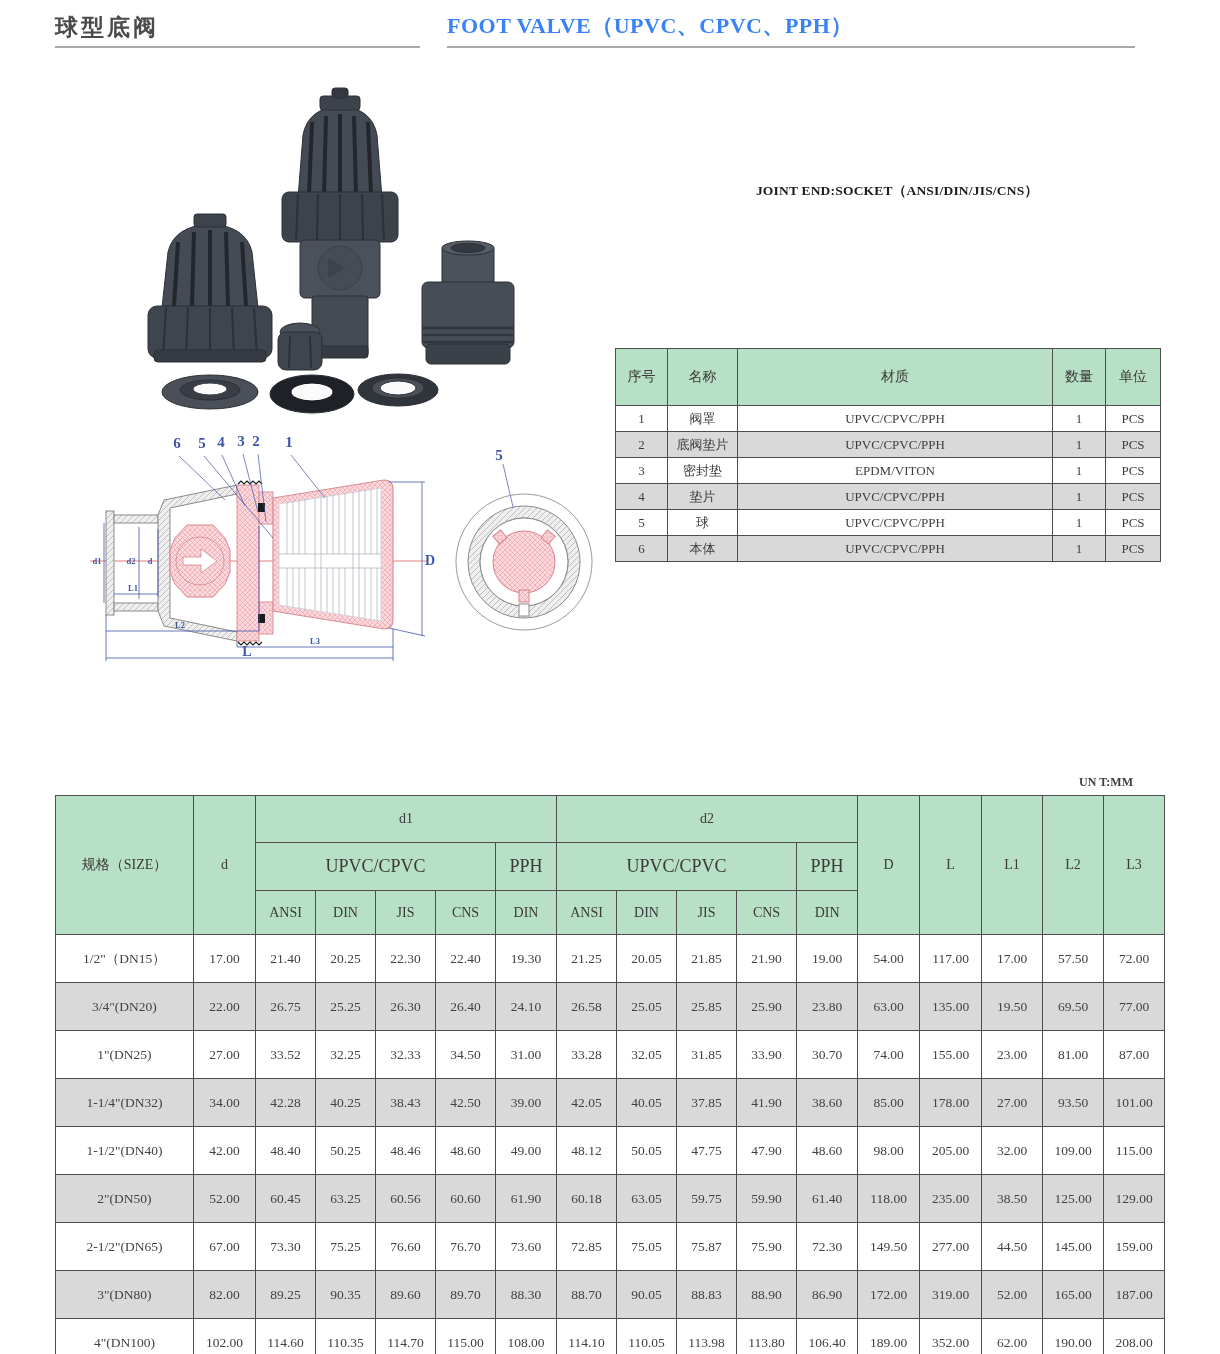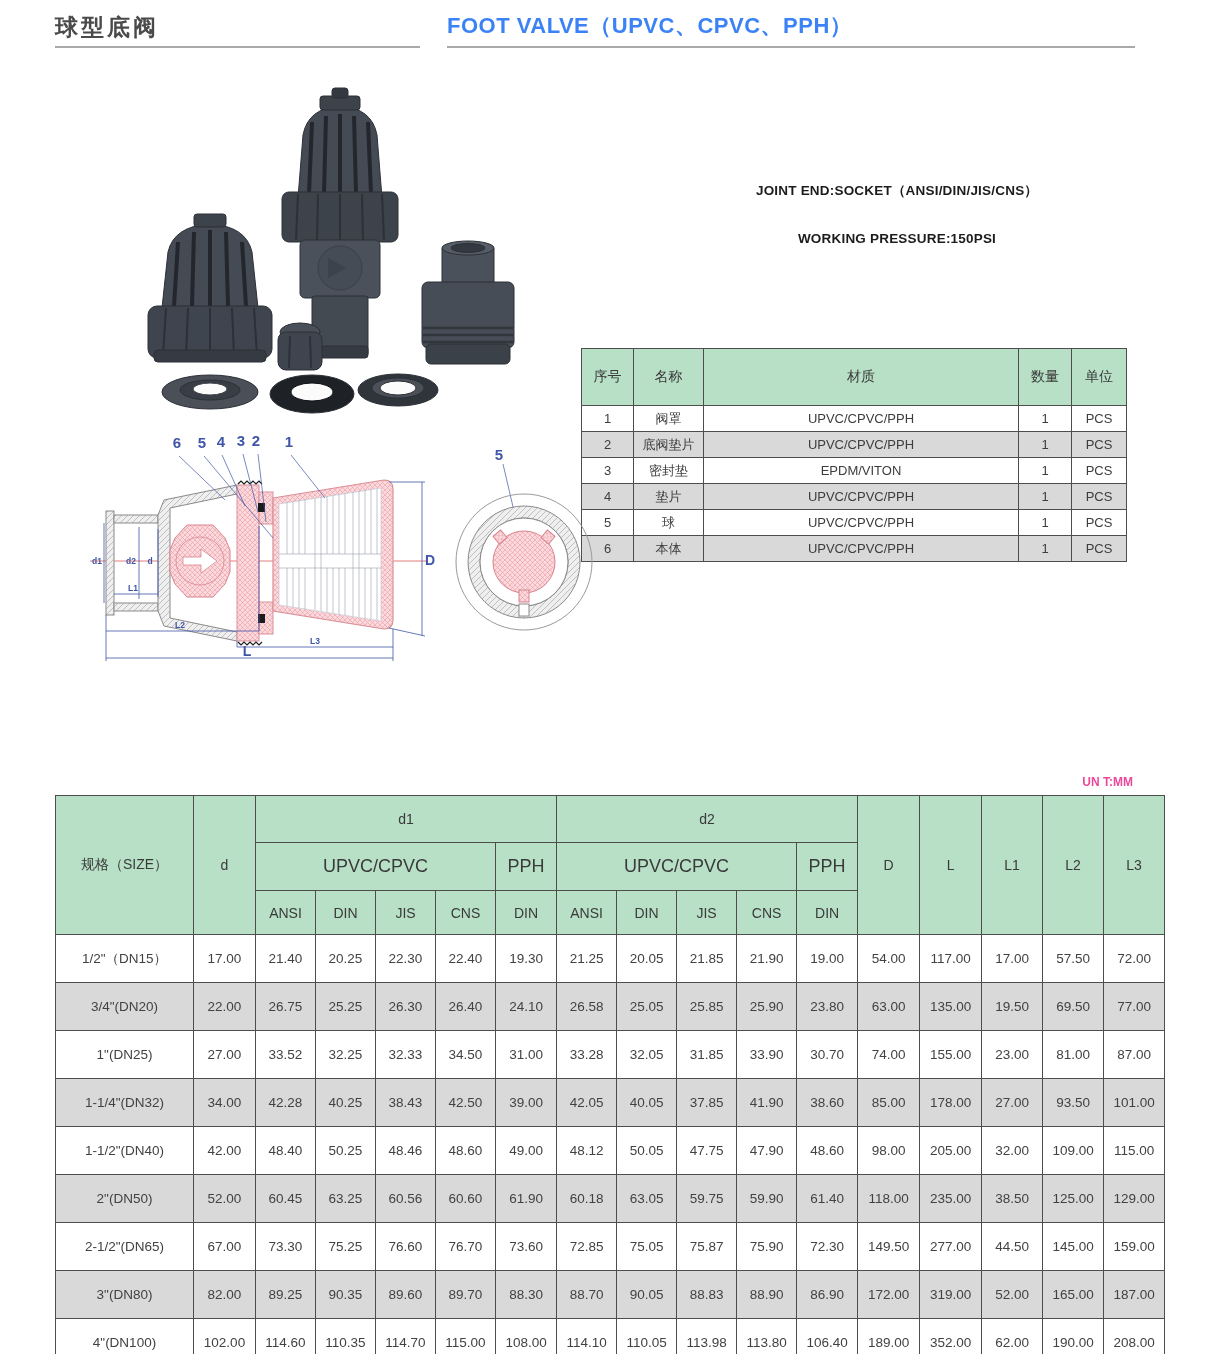--- a/index.html
+++ b/index.html
@@ -1,17 +1,17 @@
 <!DOCTYPE html>
 <html><head>
 <meta charset="utf-8">
 <style>
   html,body{margin:0;padding:0;background:#fff;}
   .page{position:relative;width:1220px;height:1354px;background:#fff;overflow:hidden;
-        font-family:Liberation Sans, sans-serif;color:#3d3d3d;}
+        font-family:Liberation Serif, serif;color:#3d3d3d;}
 
   
   .title-zh{position:absolute;left:55px;top:12px;font-size:23px;font-weight:bold;color:#4a4a4a;letter-spacing:3px;}
   .title-en{position:absolute;left:447px;top:11px;font-size:22px;font-weight:bold;color:#3b82f6;letter-spacing:0.5px;}
   .rule{position:absolute;top:46px;height:2px;background:#a9a9a9;}
   .rule-left{left:55px;width:365px;}
   .rule-right{left:447px;width:688px;}
 
   
   .photo{position:absolute;left:60px;top:80px;}
@@ -25,30 +25,30 @@
   .spec-line:nth-child(4){margin-top:34px;}
 
   
   table{border-collapse:collapse;table-layout:fixed;}
   th,td{border:1px solid #4d4d4d;text-align:center;vertical-align:middle;
         font-weight:normal;overflow:hidden;white-space:nowrap;}
   th{background:#b7e0c6;color:#3a3a3a;}
   tr.alt td{background:#d9d9d9;}
 
   
-  .parts-table{position:absolute;left:581px;top:348px;width:545px;border:1.5px solid #4d4d4d;}
+  .parts-table{position:absolute;left:615px;top:348px;width:545px;border:1.5px solid #4d4d4d;}
   .parts-table th{height:54px;font-size:14px;}
   .parts-table td{height:23px;font-size:13px;color:#3d3d3d;}
 
   
   .drawing{position:absolute;left:75px;top:430px;}
 
   
   .unit-note{position:absolute;left:1013px;top:775px;width:120px;text-align:right;
-             font-size:12px;font-weight:bold;color:#ec4899;}
+             font-size:12px;font-weight:bold;color:#404040;}
 
   
   .dim-table{position:absolute;left:55px;top:795px;width:1109px;border:1.5px solid #4d4d4d;}
   .dim-table thead tr.h1 th{height:44px;font-size:14px;}
   .dim-table thead tr.h2 th{height:45px;font-size:18px;}
   .dim-table thead tr.h3 th{height:41px;font-size:14px;}
   .dim-table td{height:45px;font-size:13.5px;color:#424242;}
 </style>
 </head>
 <body>
@@ -131,21 +131,20 @@
       <ellipse cx="252" cy="314" rx="42" ry="19" fill="#1e2126"></ellipse>
       <ellipse cx="252" cy="312" rx="21" ry="9" fill="#fbfbfb" stroke="#111317"></ellipse>
       <ellipse cx="338" cy="310" rx="40" ry="16" fill="#30343b"></ellipse>
       <ellipse cx="338" cy="308" rx="26" ry="10" fill="#4a4f58"></ellipse>
       <ellipse cx="338" cy="308" rx="18" ry="7" fill="#fbfbfb" stroke="#2a2e34"></ellipse>
     </g>
   </svg>
 
   <div class="specs">
       <div class="spec-line">JOINT END:SOCKET（ANSI/DIN/JIS/CNS）</div>
-      <div class="spec-line">WORKING PRESSURE:150PSI</div>
     </div>
 
   <table class="parts-table">
     <colgroup>
         <col style="width:52px">
         <col style="width:70px">
         <col style="width:315px">
         <col style="width:53px">
         <col style="width:55px">
       </colgroup>

